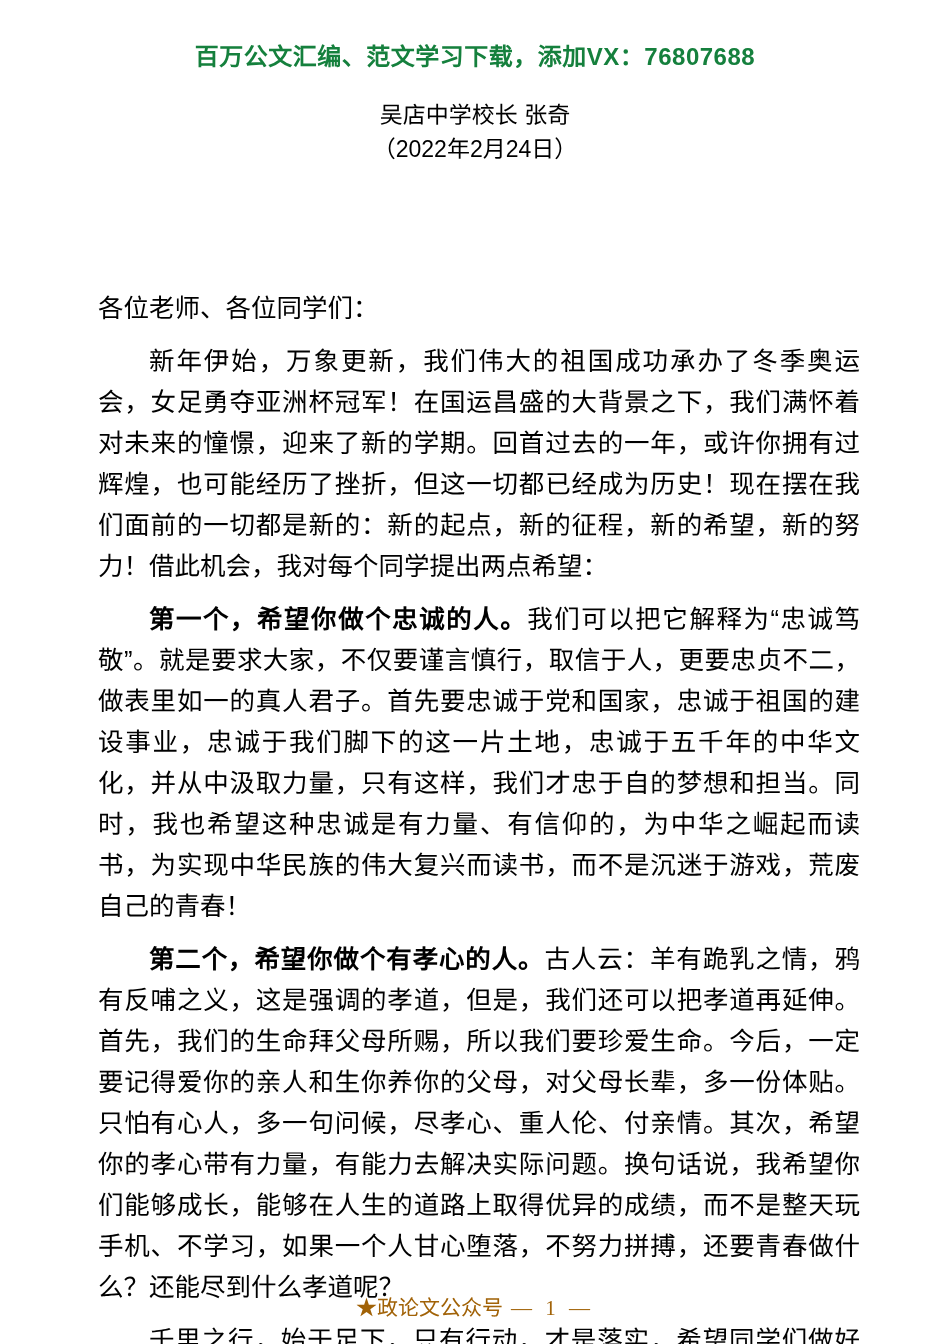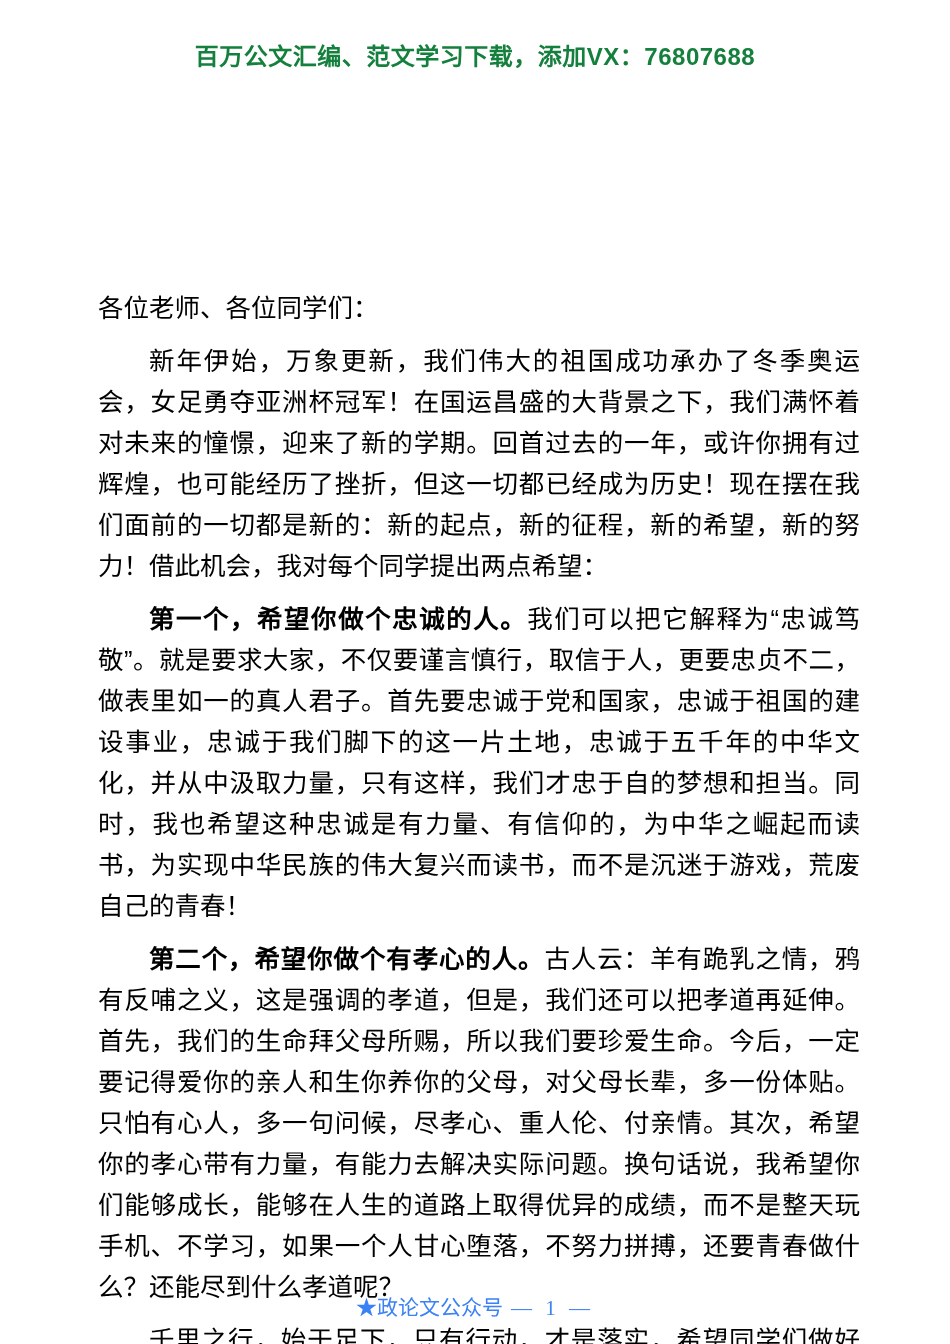--- a/index.html
+++ b/index.html
@@ -80,34 +80,36 @@
   
   .footer {
     position: absolute;
     bottom: 22px;
     left: 0;
     width: 950px;
     text-align: center;
     font-family: "Liberation Serif", "DejaVu Serif", serif;
     font-size: 21px;
     line-height: 28px;
-    color: #3b82f6;
+    color: #a16207;
     white-space: nowrap;
   }
   .footer .mark { letter-spacing: 0px; }
   .footer .pageno { margin-left: 8px; letter-spacing: 4px; }
 </style>
 </head>
 <body>
 
 <div class="page">
 
   <div class="promo-header">百万公文汇编、范文学习下载，添加VX：76807688</div>
 
   <div class="title-block">
+    <div class="title-line">吴店中学校长  张奇</div>
+    <div class="title-line">（2022年2月24日）</div>
   </div>
 
   <div class="body-text">
 
     <p class="para noindent">各位老师、各位同学们：</p>
 
     <p class="para indent"><span>新年伊始，万象更新，我们伟大的祖国成功承办了冬季奥运会，女足勇夺亚洲杯冠军！在国运昌盛的大背景之下，我们满怀着对未来的憧憬，迎来了新的学期。回首过去的一年，或许你拥有过辉煌，也可能经历了挫折，但这一切都已经成为历史！现在摆在我们面前的一切都是新的：新的起点，新的征程，新的希望，新的努力！借此机会，我对每个同学提出两点希望：</span></p>
 
     <p class="para indent"><span class="lead">第一个，希望你做个忠诚的人。</span><span>我们可以把它解释为“忠诚笃敬”。就是要求大家，不仅要谨言慎行，取信于人，更要忠贞不二，做表里如一的真人君子。首先要忠诚于党和国家，忠诚于祖国的建设事业，忠诚于我们脚下的这一片土地，忠诚于五千年的中华文化，并从中汲取力量，只有这样，我们才忠于自的梦想和担当。同时，我也希望这种忠诚是有力量、有信仰的，为中华之崛起而读书，为实现中华民族的伟大复兴而读书，而不是沉迷于游戏，荒废自己的青春！</span></p>
 

